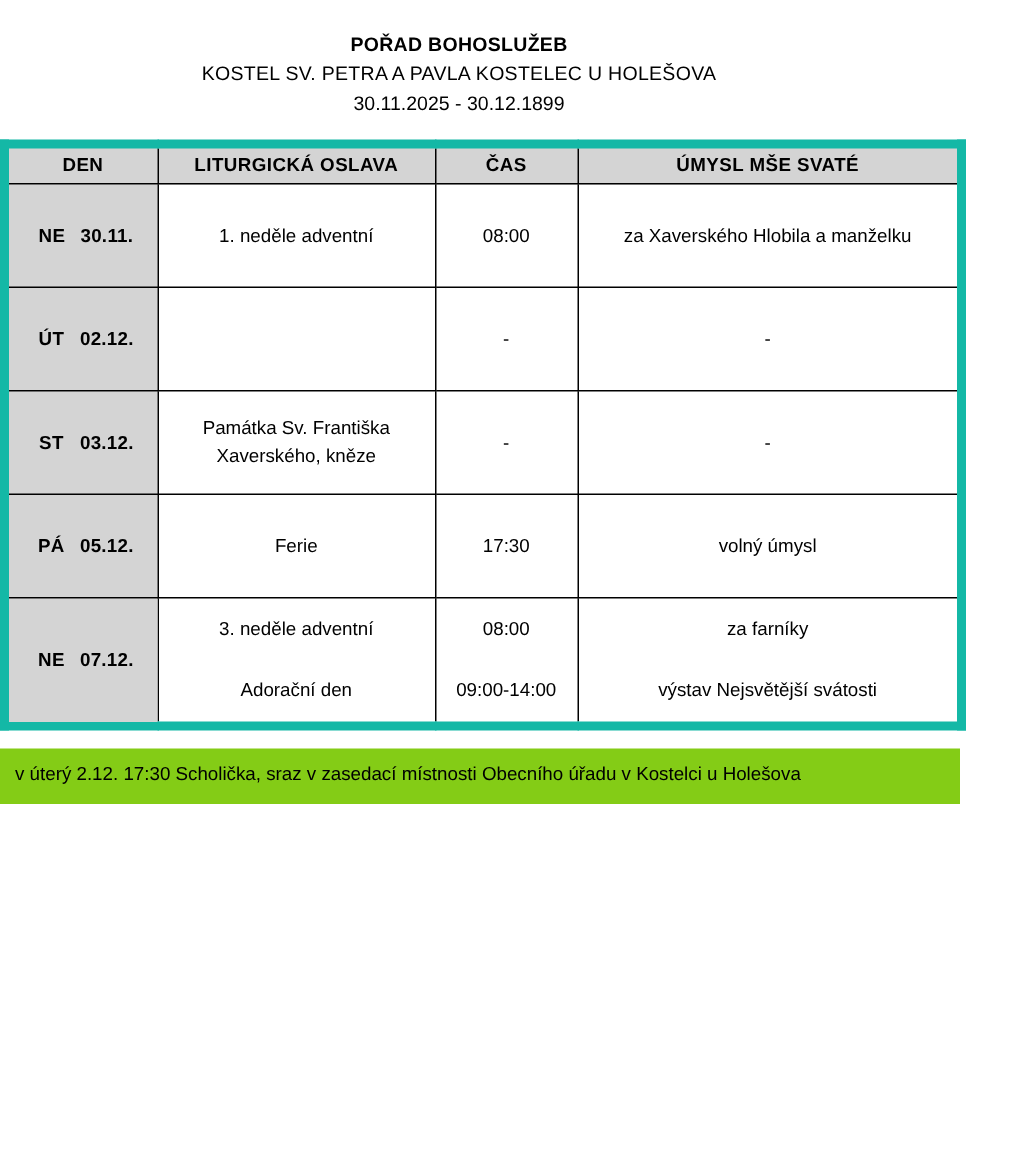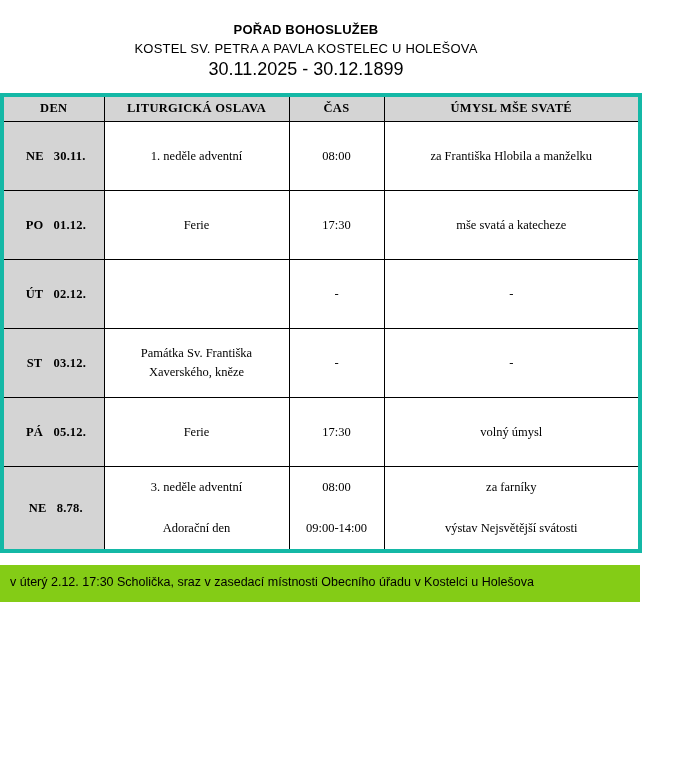--- a/index.html
+++ b/index.html
@@ -31,34 +31,33 @@
     letter-spacing: 0.2px;
     line-height: 19px;
   }
   .header .line2 {
     font-size: 13px;
     font-weight: normal;
     letter-spacing: 0.2px;
     line-height: 19px;
   }
   .header .line3 {
-    font-size: 18px;
+    font-size: 13px;
     font-weight: normal;
     line-height: 20px;
     padding-top: 1px;
     text-align: center;
   }
 
   table.schedule {
     border-collapse: collapse;
     margin: 14px auto 4px auto;
     width: 640px;
     table-layout: fixed;
-    border: 4px solid #14b8a6;
-    font-family: Liberation Serif, serif;
+    border: 6px solid #14b8a6;
   }
   table.schedule th {
     border: 1px solid #000;
     background: #d4d4d4;
     font-size: 12.5px;
     font-weight: bold;
     padding: 4px 2px 5px 2px;
     text-align: center;
     letter-spacing: 0.3px;
   }
@@ -150,29 +149,21 @@
         <th>ÚMYSL MŠE SVATÉ</th>
       </tr>
     </thead>
     <tbody>
       <tr>
         <td class="daycell"><span class="dayname">NE</span><span class="daydate">30.11.</span></td>
         <td>
             <span class="subline1">1. neděle adventní</span>
           </td>
         <td>08:00</td>
-        <td>za Františka Hlobila a manželku</td>
-      </tr>
-      <tr>
-        <td class="daycell"><span class="dayname">PO</span><span class="daydate">01.12.</span></td>
-        <td>
-            <span class="subline1">Ferie</span>
-          </td>
-        <td>17:30</td>
-        <td>mše svatá a katecheze</td>
+        <td>za Xaverského Hlobila a manželku</td>
       </tr>
       <tr>
         <td class="daycell"><span class="dayname">ÚT</span><span class="daydate">02.12.</span></td>
         <td>
             <span class="subline1"></span>
           </td>
         <td>-</td>
         <td>-</td>
       </tr>
       <tr>
@@ -186,21 +177,21 @@
       </tr>
       <tr>
         <td class="daycell"><span class="dayname">PÁ</span><span class="daydate">05.12.</span></td>
         <td>
             <span class="subline1">Ferie</span>
           </td>
         <td>17:30</td>
         <td>volný úmysl</td>
       </tr>
       <tr>
-        <td class="daycell split"><span class="dayname">NE</span><span class="daydate">8.78.</span></td>
+        <td class="daycell split"><span class="dayname">NE</span><span class="daydate">07.12.</span></td>
         <td class="split">
           <span class="upper">3. neděle adventní</span>
           <span class="lower">Adorační den</span>
         </td>
         <td class="split">
           <span class="upper">08:00</span>
           <span class="lower">09:00-14:00</span>
         </td>
         <td class="split">
           <span class="upper">za farníky</span>

